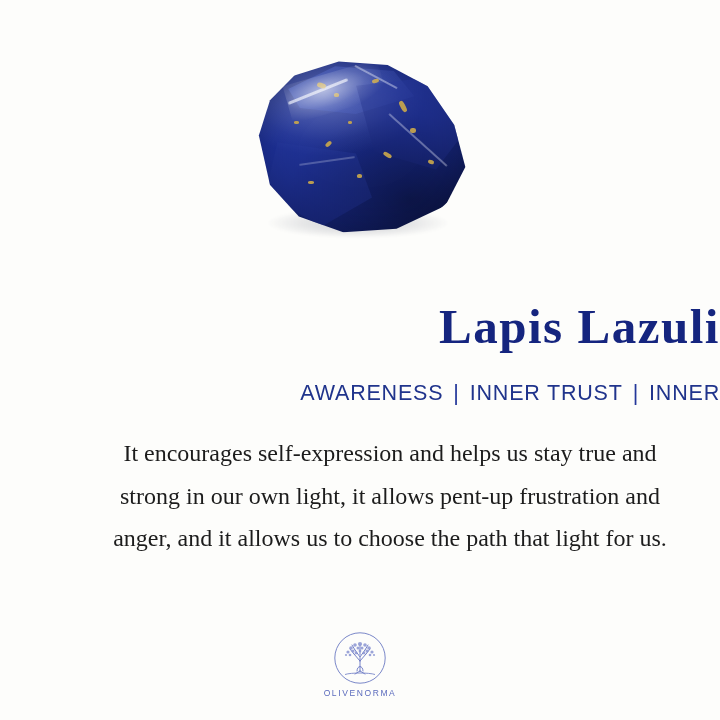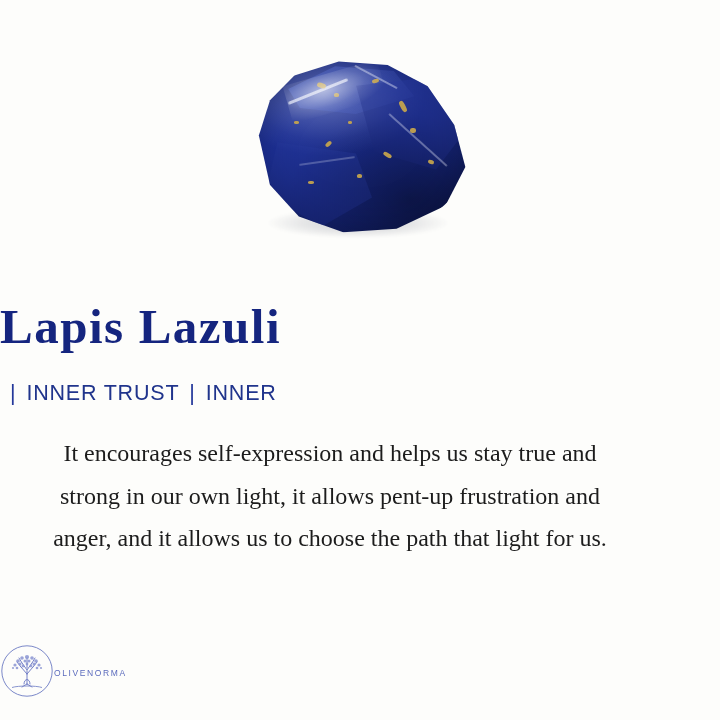--- a/index.html
+++ b/index.html
@@ -13,21 +13,21 @@
     font-family: "Liberation Serif", serif;
     overflow: hidden;
   }
   .card {
     position: relative;
     width: 720px;
     height: 720px;
     background: #fdfdfb;
     display: flex;
     flex-direction: column;
-    align-items: flex-start;
+    align-items: flex-end;
   }
 
   
   .stone-area {
     width: 720px;
     height: 282px;
     position: relative;
   }
   .stone-wrap {
     position: absolute;
@@ -147,21 +147,21 @@
   }
   .desc div { white-space: nowrap; }
 
   
   .logo {
     position: absolute;
     left: 0;
     right: 0;
     bottom: 22px;
     display: flex;
-    flex-direction: row;
+    flex-direction: column;
     align-items: center;
   }
   .logo svg { display: block; }
   .logo-text {
     margin-top: 3px;
     font-family: "Liberation Sans", sans-serif;
     font-size: 8.5px;
     letter-spacing: 1.6px;
     color: #5b6bbd;
   }
@@ -200,20 +200,21 @@
         <div class="gloss"></div>
       </div>
     </div>
   </div>
 
   <div class="title">
     <span>Lapis</span><span class="gap"></span><span>Lazuli</span>
   </div>
 
   <div class="keywords">
+    <span>AWARENESS</span>
     <span class="sep">|</span>
     <span>INNER TRUST</span>
     <span class="sep">|</span>
     <span>INNER</span>
   </div>
 
   <div class="desc">
     <div>It encourages self-expression and helps us stay true and</div>
     <div>strong in our own light, it allows pent-up frustration and</div>
     <div>anger, and it allows us to choose the path that light for us.</div>

